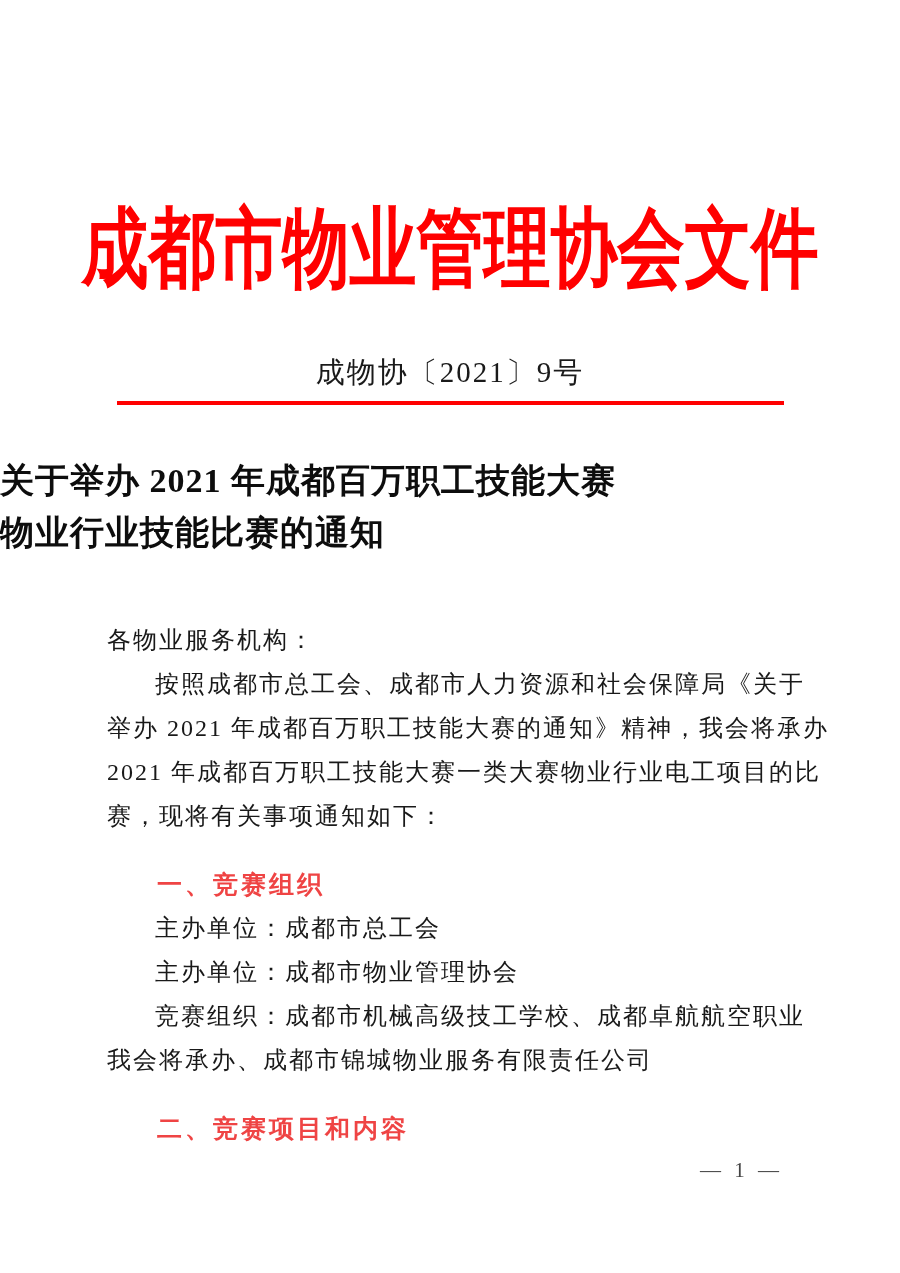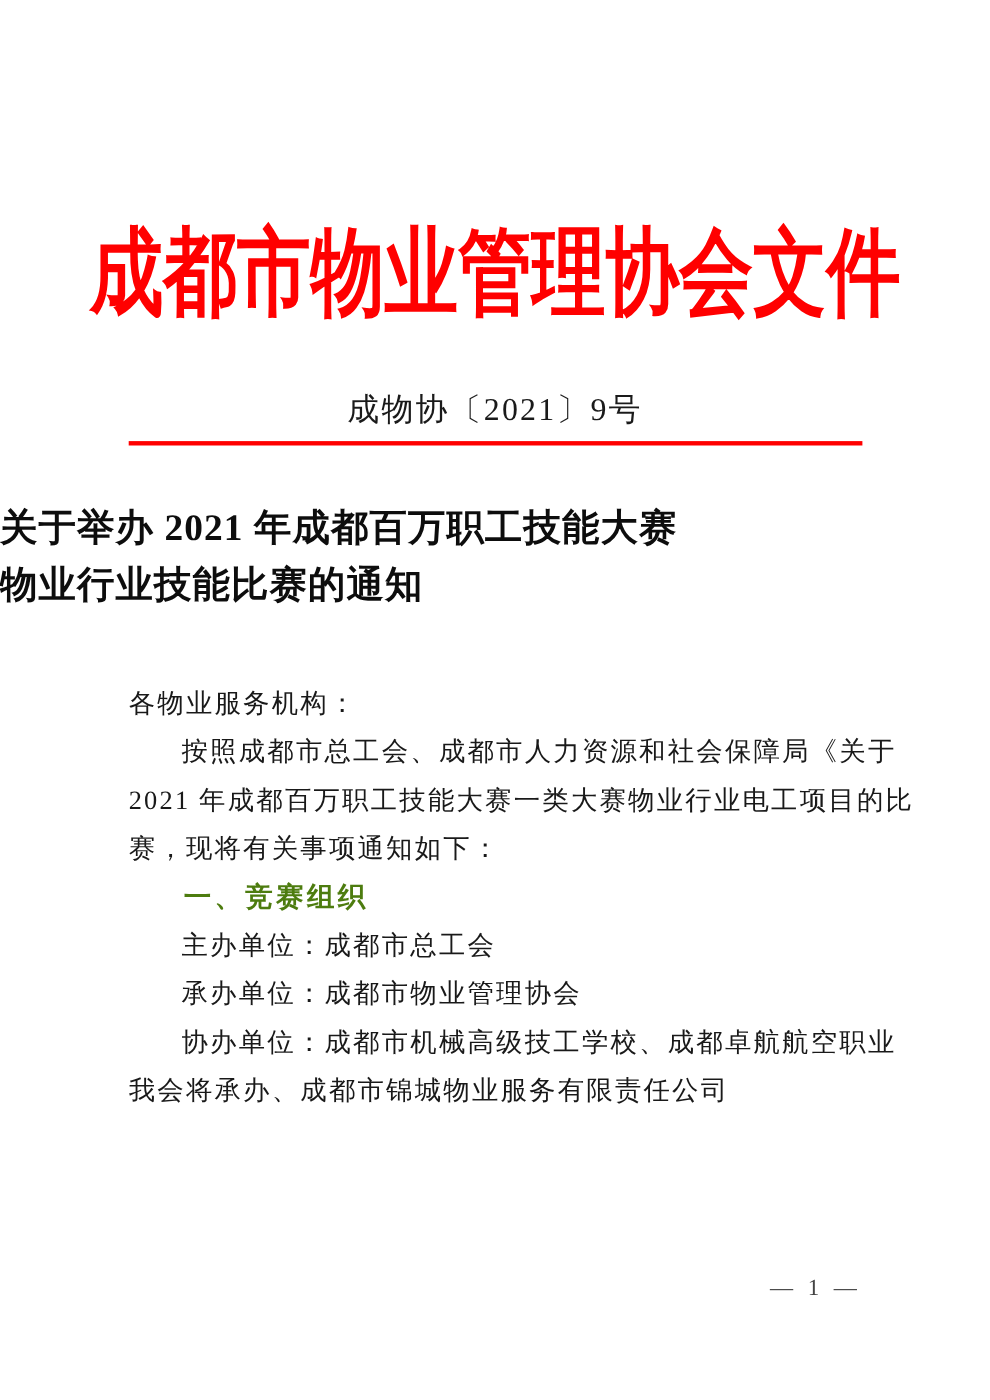--- a/index.html
+++ b/index.html
@@ -56,35 +56,36 @@
     text-align: left;
     font-weight: bold;
     font-size: 34px;
     line-height: 52px;
     color: #0d0d0d;
     letter-spacing: 1px;
   }
   .body-text {
     position: absolute;
     top: 618px;
-    left: 117px;
+    left: 107px;
     width: 672px;
     font-size: 24px;
     line-height: 44px;
     letter-spacing: 2px;
     color: #191919;
   }
   .line { white-space: nowrap; }
   .indent { text-indent: 2em; }
   .heading {
     font-family: "Liberation Sans", sans-serif;
     font-weight: bold;
     font-size: 25px;
-    color: #4d7c0f;
+    color: #ef4444;
     letter-spacing: 3px;
+    margin-top: 24px;
   }
   .page-footer {
     position: absolute;
     top: 1158px;
     right: 117px;
     font-size: 21px;
     letter-spacing: 4px;
     color: #444444;
     white-space: nowrap;
   }
@@ -101,24 +102,26 @@
   <div class="red-rule"></div>
 
   <div class="doc-title">
     <div>关于举办 2021 年成都百万职工技能大赛</div>
     <div>物业行业技能比赛的通知</div>
   </div>
 
   <div class="body-text">
     <div class="line">各物业服务机构：</div>
     <div class="line indent">按照成都市总工会、成都市人力资源和社会保障局《关于</div>
+    <div class="line">举办 2021 年成都百万职工技能大赛的通知》精神，我会将承办</div>
     <div class="line">2021 年成都百万职工技能大赛一类大赛物业行业电工项目的比</div>
     <div class="line">赛，现将有关事项通知如下：</div>
     <div class="line indent heading">一、竞赛组织</div>
     <div class="line indent">主办单位：成都市总工会</div>
-    <div class="line indent">承办单位：成都市物业管理协会</div>
-    <div class="line indent">协办单位：成都市机械高级技工学校、成都卓航航空职业</div>
+    <div class="line indent">主办单位：成都市物业管理协会</div>
+    <div class="line indent">竞赛组织：成都市机械高级技工学校、成都卓航航空职业</div>
     <div class="line">我会将承办、成都市锦城物业服务有限责任公司</div>
+    <div class="line indent heading">二、竞赛项目和内容</div>
   </div>
 
   <div class="page-footer">— 1 —</div>
 
 </div>
 
 </body></html>

